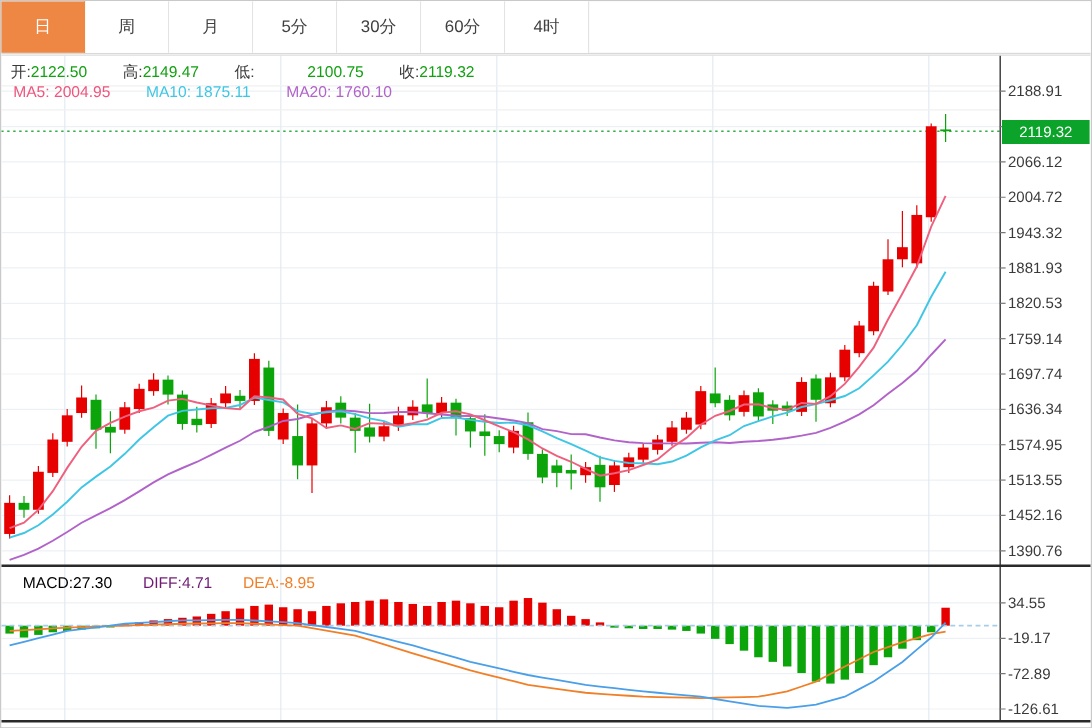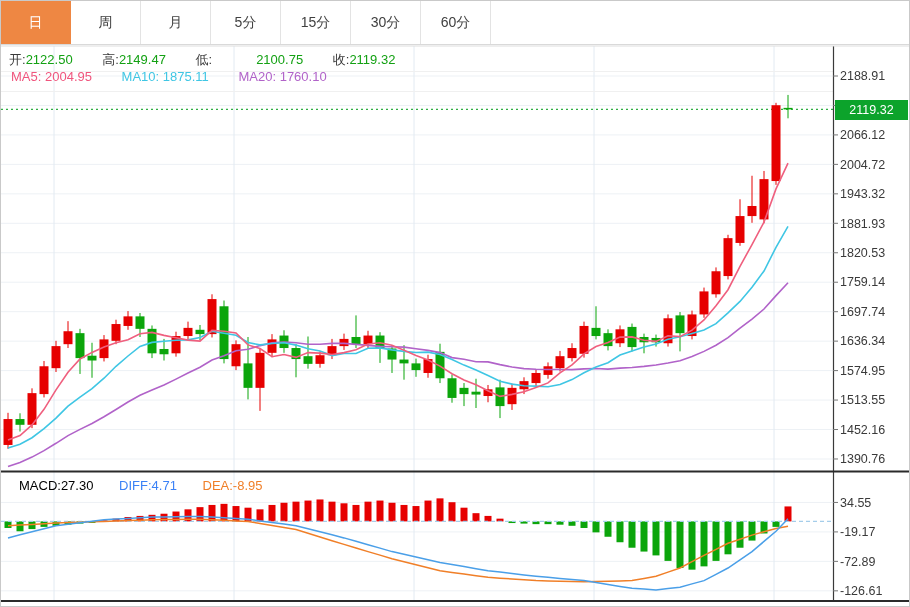--- a/index.html
+++ b/index.html
@@ -19,23 +19,23 @@
 </style>
 </head>
 <body>
 
 <div id="app">
   <div id="tabbar">
       <div class="tab selected">日</div>
       <div class="tab">周</div>
       <div class="tab">月</div>
       <div class="tab">5分</div>
-      <div class="tab">15分</div>
       <div class="tab">30分</div>
       <div class="tab">60分</div>
+      <div class="tab">4时</div>
     </div>
   <svg id="chartsvg" width="908" height="605">
       <g>
         <line x1="0" y1="75" x2="832" y2="75" stroke="#edf1f5" stroke-width="1"></line>
         <line x1="0" y1="104.4623992181772" x2="832" y2="104.4623992181772" stroke="#edf1f5" stroke-width="1"></line>
         <line x1="0" y1="133.92" x2="832" y2="133.92" stroke="#edf1f5" stroke-width="1"></line>
         <line x1="0" y1="163.38239921817728" x2="832" y2="163.38239921817728" stroke="#edf1f5" stroke-width="1"></line>
         <line x1="0" y1="192.84479843635472" x2="832" y2="192.84479843635472" stroke="#edf1f5" stroke-width="1"></line>
         <line x1="0" y1="222.30239921817727" x2="832" y2="222.30239921817727" stroke="#edf1f5" stroke-width="1"></line>
         <line x1="0" y1="251.76479843635468" x2="832" y2="251.76479843635468" stroke="#edf1f5" stroke-width="1"></line>
@@ -337,18 +337,18 @@
   </div>
 
   <div class="legend-row" id="legend-ma">
     <span class="leg-item ma-item" style="color: rgb(240, 85, 125);"><span>MA5:</span> <span>2004.95</span></span>
     <span class="leg-item ma-item" style="color: rgb(63, 198, 228);"><span>MA10:</span> <span>1875.11</span></span>
     <span class="leg-item ma-item" style="color: rgb(177, 99, 201);"><span>MA20:</span> <span>1760.10</span></span>
   </div>
 
   <div class="legend-row" id="legend-macd">
     <span class="leg-item macd-item" style="margin-right: 22px; color: #000000;"><span>MACD:</span><span>27.30</span></span>
-    <span class="leg-item macd-item" style="margin-right: 22px; color: #3b82f6;"><span>DIFF:</span><span>4.71</span></span>
+    <span class="leg-item macd-item" style="margin-right: 22px; color: #701a75;"><span>DIFF:</span><span>4.71</span></span>
     <span class="leg-item macd-item" style="color: rgb(240, 127, 40); margin-top: 26px;"><span>DEA:</span><span>-8.95</span></span>
   </div>
 
   <div id="price-tag">2119.32</div>
 </div>
 
 </body></html>

